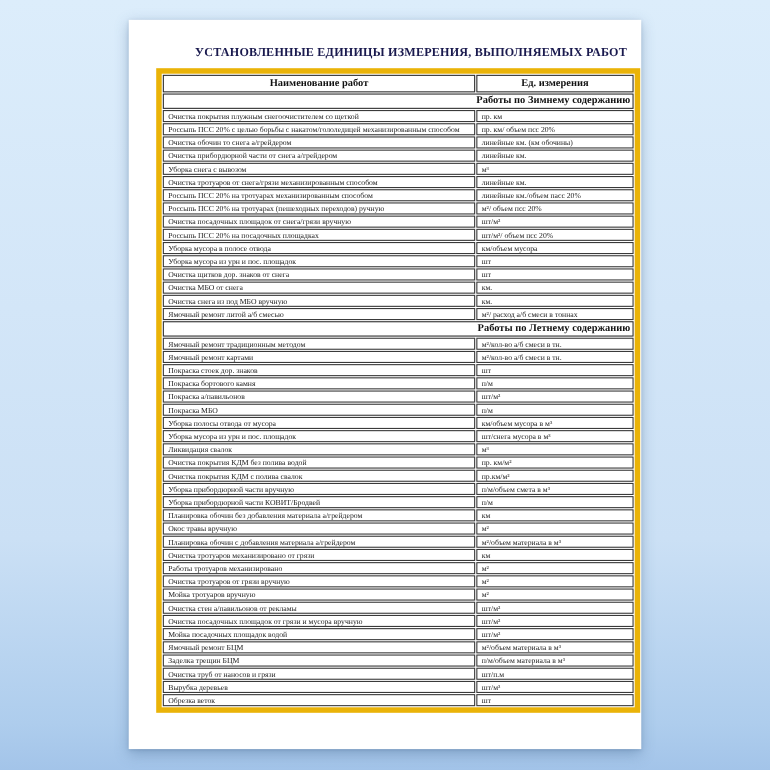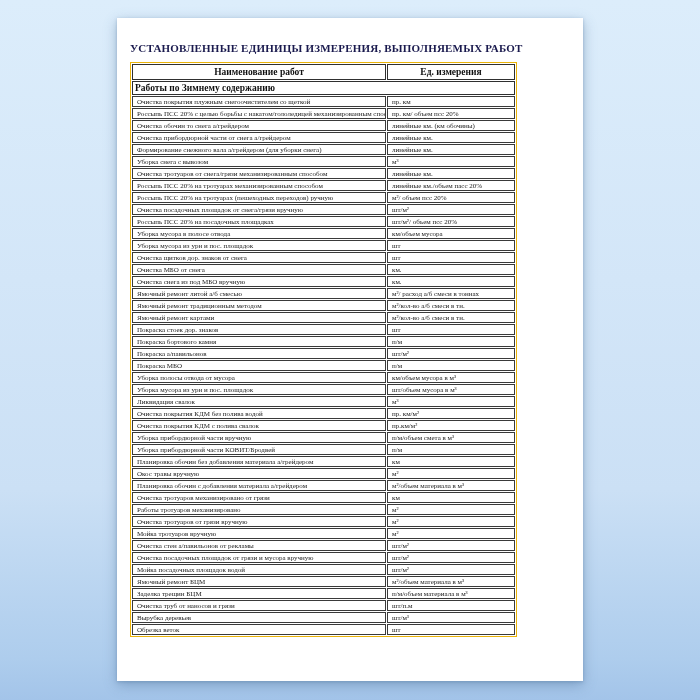--- a/index.html
+++ b/index.html
@@ -11,52 +11,53 @@
   .page {
     position: absolute; left: 117px; top: 18px;
     width: 466px; height: 663px;
     background: #ffffff;
     box-shadow: 0 4px 12px rgba(80, 115, 155, 0.45), 0 1px 3px rgba(80,115,155,0.35);
     box-sizing: border-box;
     padding: 24px 13px 0 13px;
   }
   .doc-title {
     margin: 0 0 8px 0;
-    text-align: left;
+    text-align: right;
     font-size: 11px;
     font-weight: bold;
     letter-spacing: 0.2px;
     color: #1a1a4e;
     white-space: nowrap;
   }
   table.units {
-    width: 387px;
+    width: 440px;
     border-collapse: separate;
     border-spacing: 1px;
     background: #ffffff;
-    border: 1px solid #eab308;
+    border: 5px solid #eab308;
     table-layout: fixed;
+    margin-left: 12px;
   }
   col.c-name { width: 66.5%; }
   col.c-unit { width: 33.5%; }
   th {
     border: 1px solid #2f2f2f;
     font-size: 9.5px;
     line-height: 12px;
     font-weight: bold;
     text-align: center;
     padding: 1px 2px;
     color: #111;
   }
   tr.section-row td {
     border: 1px solid #2f2f2f;
     font-size: 9.5px;
     line-height: 11px;
     font-weight: bold;
-    text-align: left;
+    text-align: right;
     padding: 0.5px 2px;
     color: #111;
   }
   tr.data-row td {
     border: 1px solid #3a3a3a;
     font-size: 7px;
     line-height: 8px;
     padding: 0.5px 3px 0.5px 4px;
     color: #1c1c1c;
     white-space: nowrap;
@@ -98,24 +99,20 @@
   <tr class="data-row">
     <td>Очистка обочин то снега а/грейдером</td>
     <td>линейные км. (км обочины)</td>
   </tr>
 
   <tr class="data-row">
     <td>Очистка прибордюрной части от снега а/грейдером</td>
     <td>линейные км.</td>
   </tr>
 
-  <tr class="data-row">
-    <td>Формирование снежного вала а/грейдером (для уборки снега)</td>
-    <td>линейные км.</td>
-  </tr>
 
   <tr class="data-row">
     <td>Уборка снега с вывозом</td>
     <td>м³</td>
   </tr>
 
   <tr class="data-row">
     <td>Очистка тротуаров от снега/грязи механизированным способом</td>
     <td>линейные км.</td>
   </tr>
@@ -164,20 +161,23 @@
   <tr class="data-row">
     <td>Очистка снега из под МБО вручную</td>
     <td>км.</td>
   </tr>
 
   <tr class="data-row">
     <td>Ямочный ремонт литой а/б смесью</td>
     <td>м²/ расход а/б смеси в тоннах</td>
   </tr>
 
+  <tr class="section-row">
+    <td colspan="2">Работы по Летнему содержанию</td>
+  </tr>
 
   <tr class="data-row">
     <td>Ямочный ремонт традиционным методом</td>
     <td>м²/кол-во а/б смеси в тн.</td>
   </tr>
 
   <tr class="data-row">
     <td>Ямочный ремонт картами</td>
     <td>м²/кол-во а/б смеси в тн.</td>
   </tr>
@@ -202,21 +202,21 @@
     <td>п/м</td>
   </tr>
 
   <tr class="data-row">
     <td>Уборка полосы отвода от мусора</td>
     <td>км/объем мусора в м³</td>
   </tr>
 
   <tr class="data-row">
     <td>Уборка мусора из урн и пос. площадок</td>
-    <td>шт/объем мусора в м³</td>
+    <td>шт/снега мусора в м³</td>
   </tr>
 
   <tr class="data-row">
     <td>Ликвидация свалок</td>
     <td>м³</td>
   </tr>
 
   <tr class="data-row">
     <td>Очистка покрытия КДМ без полива водой</td>
     <td>пр. км/м²</td>

